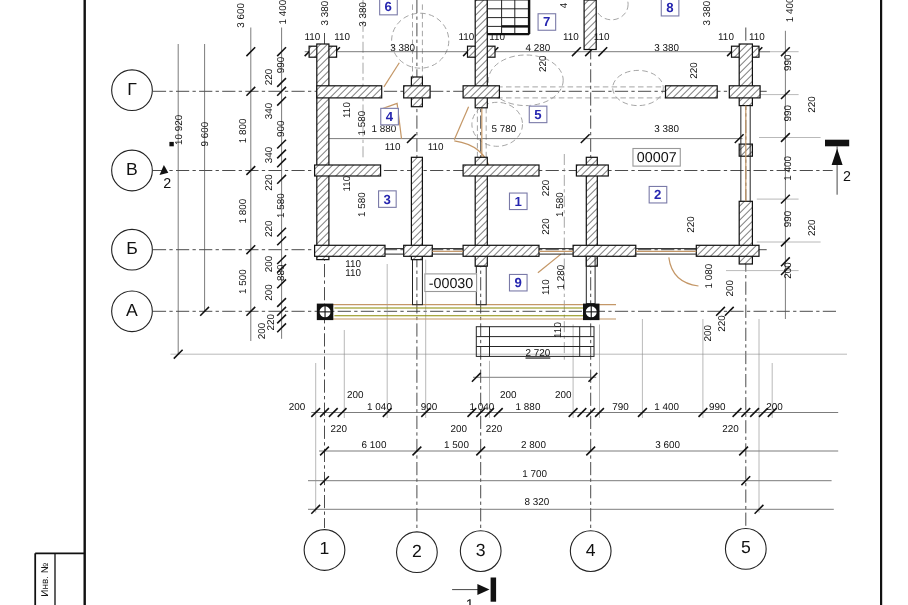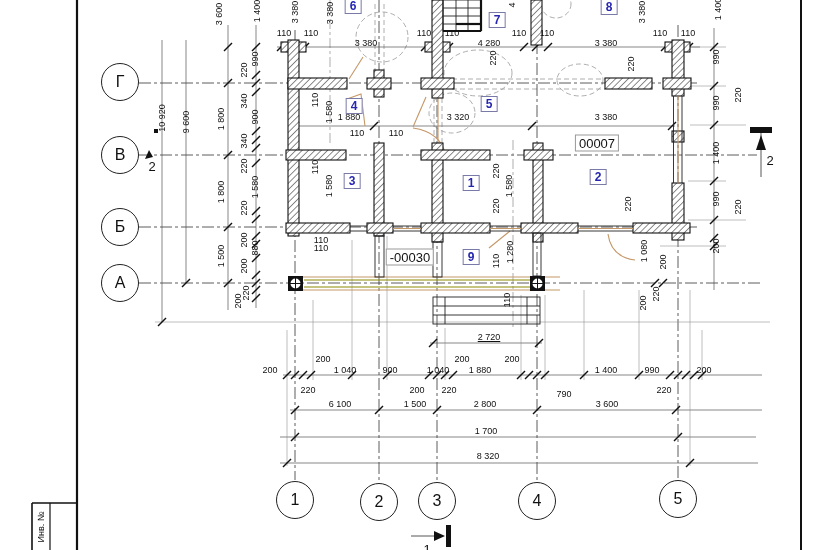--- a/index.html
+++ b/index.html
@@ -353,49 +353,49 @@
       <span class="lbl v" style="left: 716px; top: 103px;">990</span>
       <span class="lbl v" style="left: 716px; top: 153px;">1 400</span>
       <span class="lbl v" style="left: 716px; top: 199px;">990</span>
       <span class="lbl v" style="left: 738px; top: 207px;">220</span>
       <span class="lbl v" style="left: 716px; top: 246px;">200</span>
       <span class="lbl v" style="left: 656px; top: 294px;">220</span>
       <span class="lbl v" style="left: 643px; top: 303px;">200</span>
       <span class="lbl" style="left: 349px; top: 117px;">1 880</span>
       <span class="lbl" style="left: 357px; top: 133px;">110</span>
       <span class="lbl" style="left: 396px; top: 133px;">110</span>
-      <span class="lbl" style="left: 458px; top: 117px;">3 320</span>
+      <span class="lbl" style="left: 458px; top: 117px;">5 780</span>
       <span class="lbl" style="left: 606px; top: 117px;">3 380</span>
       <span class="lbl v" style="left: 315px; top: 100px;">110</span>
       <span class="lbl v" style="left: 329px; top: 112px;">1 580</span>
       <span class="lbl v" style="left: 315px; top: 167px;">110</span>
       <span class="lbl v" style="left: 329px; top: 186px;">1 580</span>
       <span class="lbl" style="left: 321px; top: 240px;">110</span>
       <span class="lbl" style="left: 321px; top: 248px;">110</span>
       <span class="lbl v" style="left: 493px; top: 58px;">220</span>
       <span class="lbl v" style="left: 631px; top: 64px;">220</span>
       <span class="lbl v" style="left: 628px; top: 204px;">220</span>
       <span class="lbl v" style="left: 496px; top: 171px;">220</span>
       <span class="lbl v" style="left: 509px; top: 186px;">1 580</span>
       <span class="lbl v" style="left: 496px; top: 206px;">220</span>
       <span class="lbl v" style="left: 510px; top: 252px;">1 280</span>
       <span class="lbl v" style="left: 496px; top: 261px;">110</span>
       <span class="lbl v" style="left: 644px; top: 251px;">1 080</span>
       <span class="lbl v" style="left: 663px; top: 262px;">200</span>
       <span class="lbl v" style="left: 507px; top: 300px;">110</span>
-      <span class="lbl" style="left: 489px; top: 337px; text-decoration: underline;">2 720</span>
+      <span class="lbl" style="left: 489px; top: 321px; text-decoration: underline;">2 720</span>
       <span class="lbl" style="left: 270px; top: 370px;">200</span>
       <span class="lbl" style="left: 323px; top: 359px;">200</span>
       <span class="lbl" style="left: 345px; top: 370px;">1 040</span>
       <span class="lbl" style="left: 390px; top: 370px;">900</span>
       <span class="lbl" style="left: 438px; top: 370px;">1 040</span>
       <span class="lbl" style="left: 462px; top: 359px;">200</span>
       <span class="lbl" style="left: 480px; top: 370px;">1 880</span>
       <span class="lbl" style="left: 512px; top: 359px;">200</span>
-      <span class="lbl" style="left: 564px; top: 370px; margin-top: 24px;">790</span>
+      <span class="lbl" style="left: 564px; top: 370px;">790</span>
       <span class="lbl" style="left: 606px; top: 370px;">1 400</span>
       <span class="lbl" style="left: 652px; top: 370px;">990</span>
       <span class="lbl" style="left: 704px; top: 370px;">200</span>
       <span class="lbl" style="left: 308px; top: 390px;">220</span>
       <span class="lbl" style="left: 417px; top: 390px;">200</span>
       <span class="lbl" style="left: 449px; top: 390px;">220</span>
       <span class="lbl" style="left: 664px; top: 390px;">220</span>
       <span class="lbl" style="left: 340px; top: 404px;">6 100</span>
       <span class="lbl" style="left: 415px; top: 404px;">1 500</span>
       <span class="lbl" style="left: 485px; top: 404px;">2 800</span>

